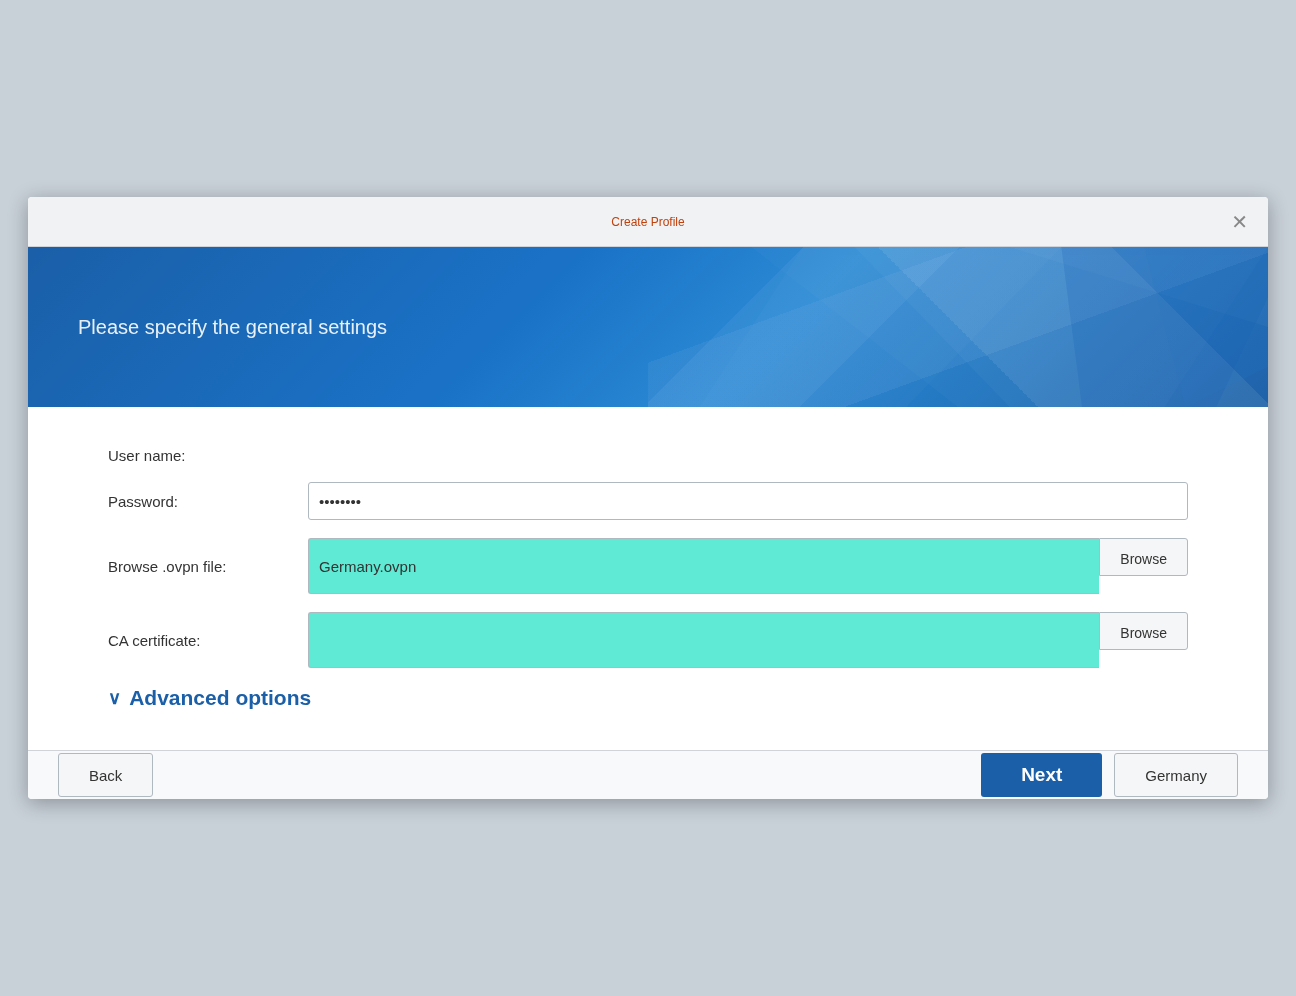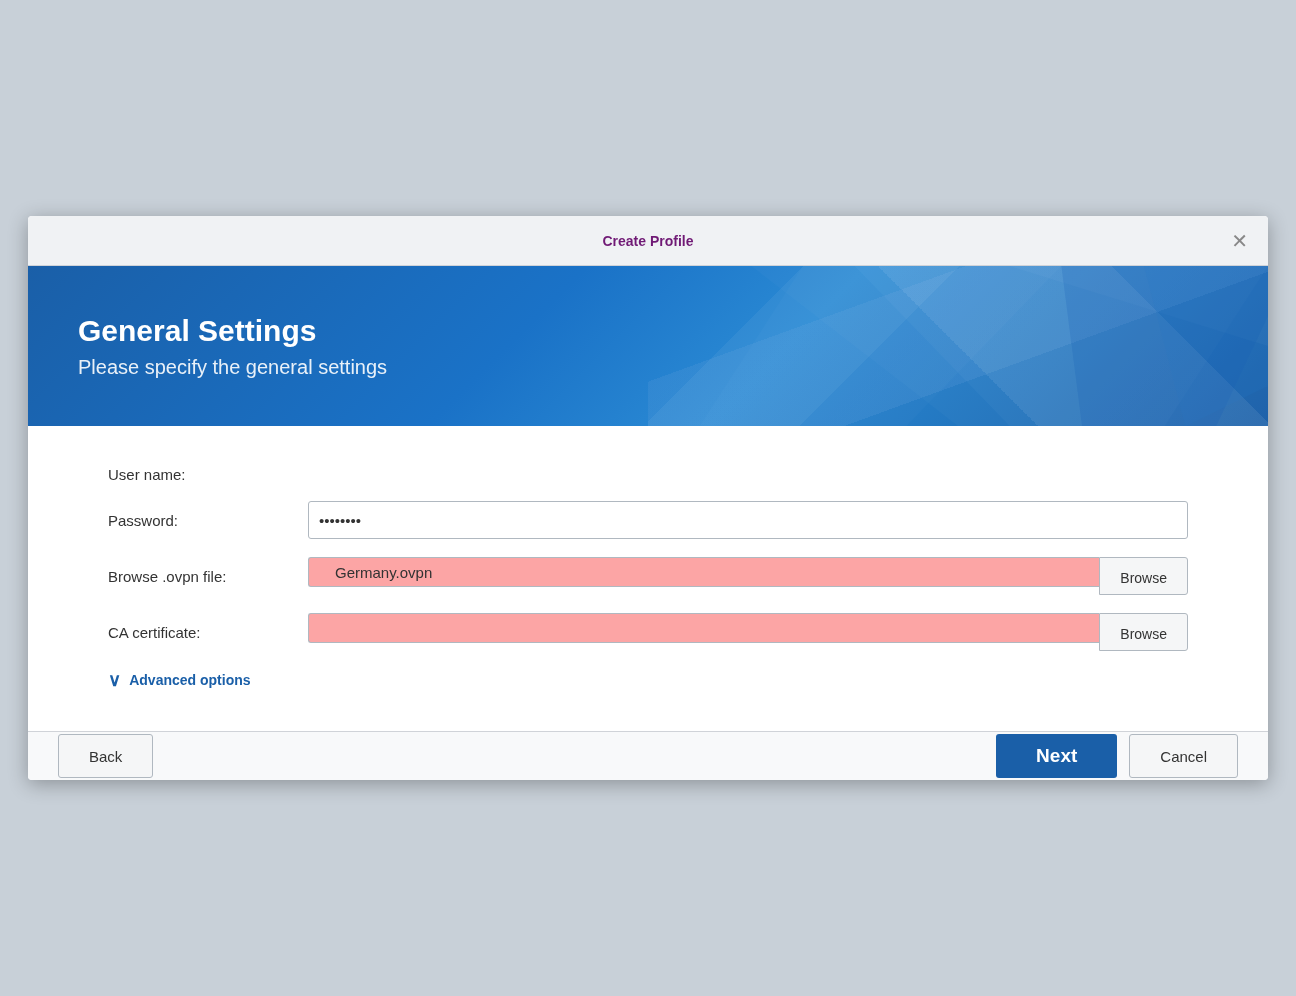--- a/index.html
+++ b/index.html
@@ -35,23 +35,23 @@
       border-bottom: 1px solid #d0d3d8;
       display: flex;
       align-items: center;
       justify-content: center;
       padding: 12px 20px;
       position: relative;
       min-height: 50px;
     }
 
     .title-bar-text {
-      font-size: 14px;
-      font-weight: bold;
-      color: #701a75;
+      font-size: 12px;
+      font-weight: normal;
+      color: #c2410c;
     }
 
     .close-btn {
       position: absolute;
       right: 20px;
       top: 50%;
       transform: translateY(-50%);
       background: none;
       border: none;
       cursor: pointer;
@@ -144,29 +144,29 @@
     }
 
     .file-input-group {
       display: flex;
       flex: 1;
       gap: 0;
     }
 
     .file-text-input {
       flex: 1;
-      height: 30px;
+      height: 56px;
       border: 1px solid #b0b8c0;
       border-right: none;
       border-radius: 3px 0 0 3px;
-      padding: 0 26px;
+      padding: 0 10px;
       font-size: 15px;
       color: #333;
       outline: none;
-      background: #fca5a5;
+      background: #5eead4;
     }
 
     .browse-btn {
       height: 38px;
       padding: 12px 20px;
       background: #f5f6f7;
       border: 1px solid #b0b8c0;
       border-radius: 0 3px 3px 0;
       cursor: pointer;
       font-size: 14px;
@@ -184,21 +184,21 @@
 
     .chevron-icon {
       color: #1a5fa8;
       font-size: 18px;
       margin-right: 8px;
       font-weight: bold;
     }
 
     .advanced-options-label {
       color: #1a5fa8;
-      font-size: 14px;
+      font-size: 21px;
       font-weight: bold;
     }
 
     
     .footer {
       border-top: 1px solid #d0d3d8;
       padding: 2px 30px;
       background: #f8f9fa;
       display: flex;
       align-items: center;
@@ -260,21 +260,20 @@
 
   <div class="header-banner">
     <svg class="banner-svg" viewBox="0 0 600 160" preserveAspectRatio="none">
       <polygon points="100,0 600,0 600,160 300,160" fill="rgba(255,255,255,0.04)"></polygon>
       <polygon points="200,0 600,0 500,160 350,160" fill="rgba(255,255,255,0.05)"></polygon>
       <polygon points="350,0 600,0 600,80" fill="rgba(255,255,255,0.06)"></polygon>
       <polygon points="400,0 600,0 600,50 550,160 420,160" fill="rgba(20,90,180,0.3)"></polygon>
       <polygon points="480,0 600,0 600,120 520,160" fill="rgba(40,120,200,0.25)"></polygon>
       <polygon points="150,0 400,0 250,160 50,160" fill="rgba(255,255,255,0.03)"></polygon>
     </svg>
-    <div class="header-title">General Settings</div>
     <div class="header-subtitle">Please specify the general settings</div>
   </div>
 
   <div class="form-area">
 
 
     <div class="form-row">
       <label class="form-label">User name:</label>
     </div>
 
@@ -305,17 +304,17 @@
     </div>
 
   </div>
 
   <div class="footer">
     <div class="footer-left">
       <button class="btn-back">Back</button>
     </div>
     <div class="footer-right">
       <button class="btn-next">Next</button>
-      <button class="btn-cancel">Cancel</button>
+      <button class="btn-cancel">Germany</button>
     </div>
   </div>
 
 </div>
 
 </body></html>

